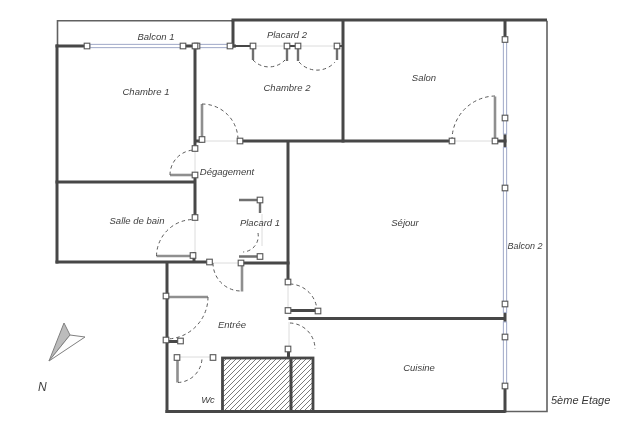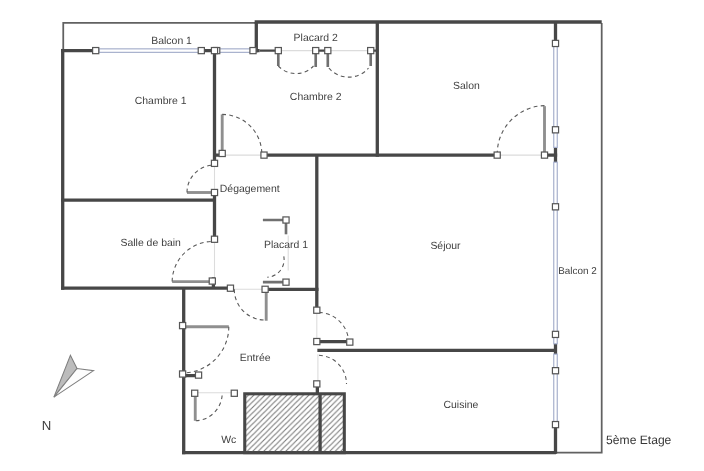--- a/index.html
+++ b/index.html
@@ -1,17 +1,17 @@
 <!DOCTYPE html>
 <html><head>
 <meta charset="utf-8">
 <style>
   html,body{margin:0;padding:0;background:#ffffff;}
   .page{position:relative;width:640px;height:428px;background:#fff;overflow:hidden;
-        font-family:"Liberation Sans",sans-serif;}
+        font-family:"Liberation Sans",sans-serif;font-style:italic;}
   svg{display:block;}
   .wall{stroke:#474747;stroke-width:3;fill:none;stroke-linecap:butt;}
   .wall-med{stroke:#474747;stroke-width:2.2;fill:none;}
   .wall-thin{stroke:#616161;stroke-width:1.6;fill:none;}
   .leaf{stroke:#8f8f8f;stroke-width:2.6;fill:none;}
   .stub{stroke:#707070;stroke-width:2.4;fill:none;}
   .swing{stroke:#5a5a5a;stroke-width:1;fill:none;stroke-dasharray:3.5,3;}
   .faint{stroke:#dcdcdc;stroke-width:1;fill:none;}
   .winrect{fill:#ffffff;stroke:#a8b1cd;stroke-width:1.1;}
   .joint{fill:#ffffff;stroke:#565656;stroke-width:1.1;}

